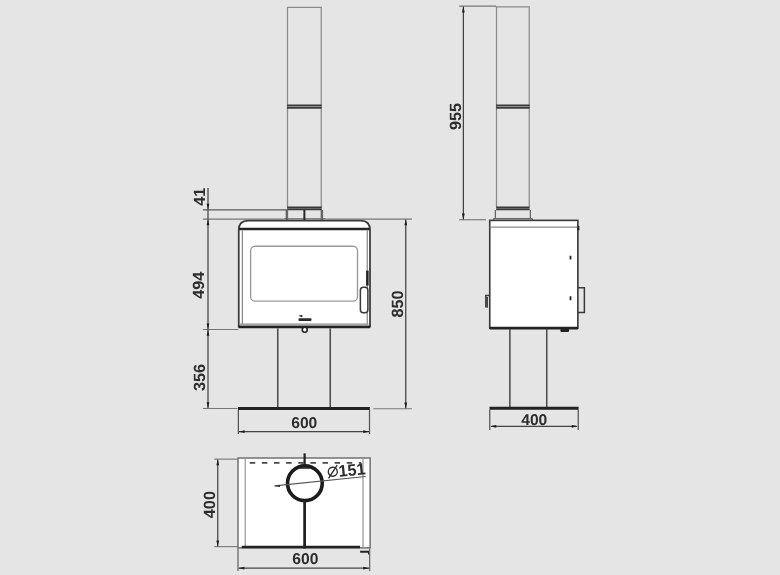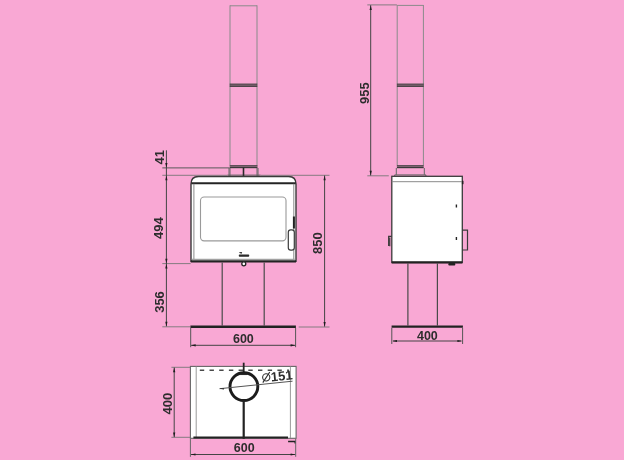--- a/index.html
+++ b/index.html
@@ -1,16 +1,16 @@
 <!DOCTYPE html>
 <html><head>
 <meta charset="utf-8">
 <style>
   html,body{margin:0;padding:0;background:#ffffff;}
-  .page{width:624px;height:460px;position:relative;overflow:hidden;background:#f9a8d4;}
+  .page{width:624px;height:460px;position:relative;overflow:hidden;background:#e5e5e5;}
   svg{display:block;filter:blur(0.35px);}
   text{font-family:"Liberation Sans",sans-serif;font-weight:bold;fill:#2d2d2d;}
 </style>
 </head>
 <body>
 <div class="page">
 <svg width="624" height="460" viewBox="0 0 624 460">
 <defs>
 <marker id="m"></marker>
 </defs>

